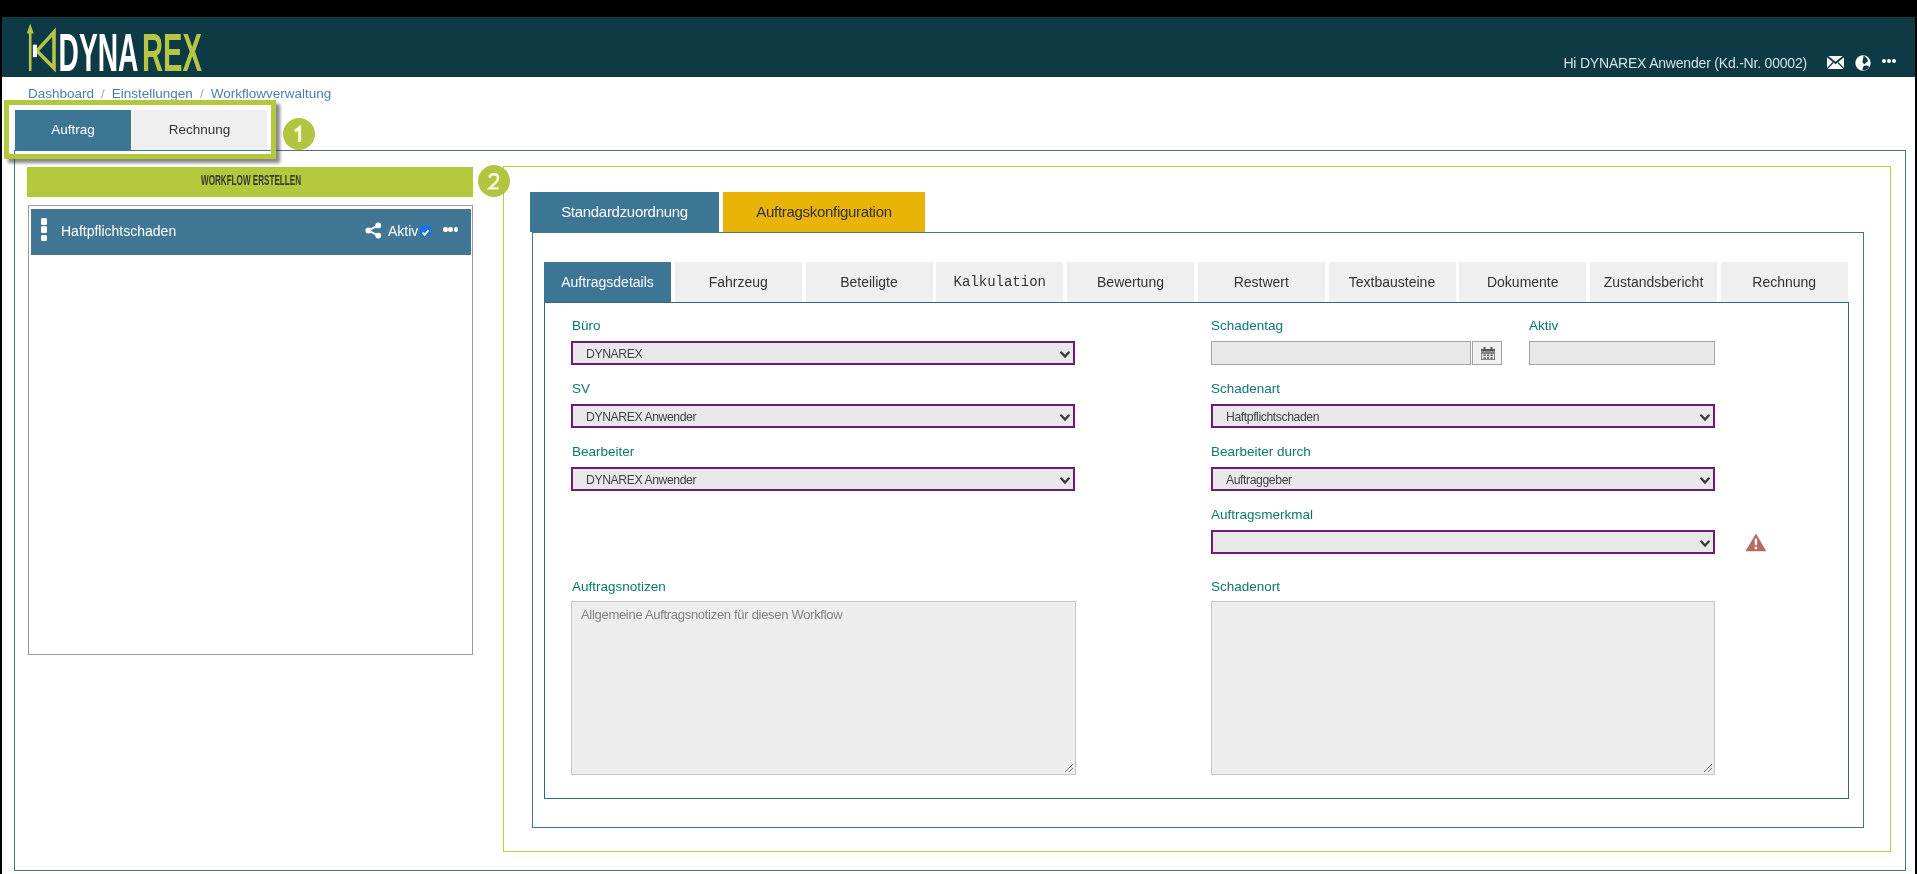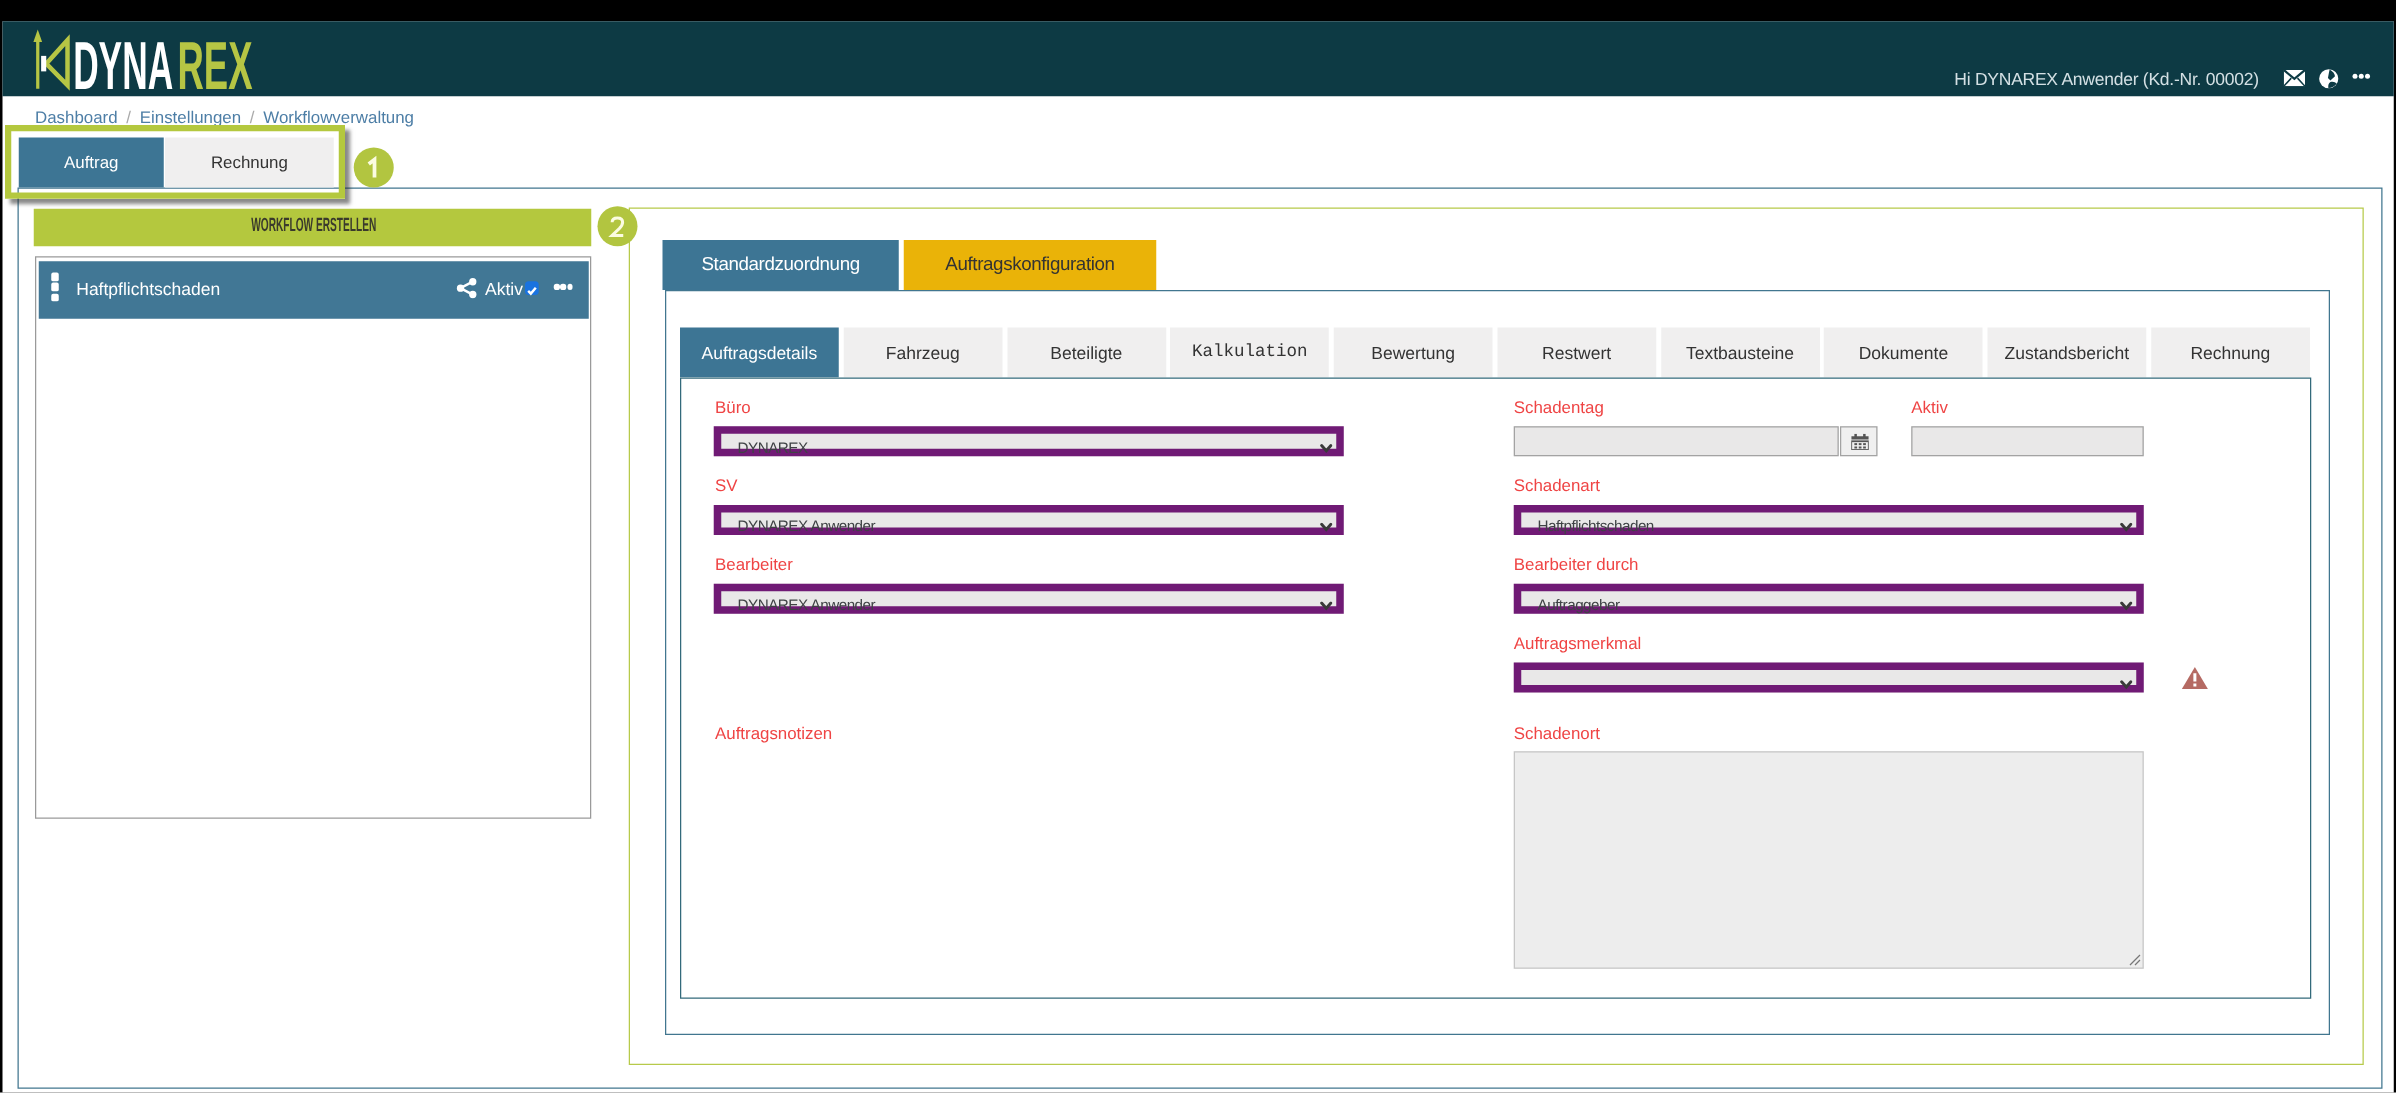--- a/index.html
+++ b/index.html
@@ -36,22 +36,22 @@
   .tab2 { position:absolute; top:175px; height:40px; font-size:15px; letter-spacing:-0.3px; text-align:center; line-height:40px; }
   .panel { position:absolute; left:530px; top:215px; width:1332px; height:596px; border:1px solid #41768f; background:#fff; }
 
   
   .tab3 { position:absolute; top:245px; height:40px; width:127px; font-size:14px; text-align:center; line-height:40px; }
   .tab3.on { background:#3d7594; color:#fff; }
   .tab3.off { background:#f0efef; color:#333; }
   .fbox { position:absolute; left:542px; top:285px; width:1305px; height:497px; border:1px solid #336a7b; background:#fff; }
 
   
-  .lbl { position:absolute; font-size:13.5px; color:#ef4444; }
-  .sel { position:absolute; height:24px; background:#e9e8e8; border:6px solid #701a75; font-size:12.2px; letter-spacing:-0.4px; color:#3f4245; line-height:22px; padding-left:13px; }
+  .lbl { position:absolute; font-size:13.5px; color:#0f766e; }
+  .sel { position:absolute; height:24px; background:#e9e8e8; border:2px solid #701a75; font-size:12.2px; letter-spacing:-0.4px; color:#3f4245; line-height:22px; padding-left:13px; }
   .chev { position:absolute; right:3.5px; top:8px; }
   .inp { position:absolute; height:24px; background:#e9e8e8; border:1px solid #a3a3a3; }
   .rd { width:4.6px; height:4.6px; border-radius:50%; background:#fff; display:block; }
   .hd { width:4.3px; height:4.3px; border-radius:50%; background:#fff; display:block; }
   .ta { position:absolute; height:174px; background:#ededed; border:1px solid #c6c6c6; font-size:13px; letter-spacing:-0.3px; color:#828282; padding:5px 9px; }
 </style>
 </head>
 <body>
 <div class="page">
 
@@ -203,19 +203,24 @@
         <path d="M1.3 1.4 L5 5.6 L8.7 1.4" stroke="#3a3a3a" stroke-width="2.3" fill="none" stroke-linecap="round"></path>
       </svg>
     </div>
   <svg class="abs" style="left:1742.8px; top:516px;" width="22" height="19" viewBox="0 0 22 19">
     <path d="M10.9 0.5 L21.3 18.2 L0.5 18.2 Z" fill="#b56a63"></path>
     <rect x="9.7" y="5.6" width="2.4" height="6.6" fill="#fff"></rect>
     <rect x="9.7" y="13.8" width="2.4" height="2.4" fill="#fff"></rect>
   </svg>
 
   <div class="lbl" style="left:570px; top:562px;">Auftragsnotizen</div>
+  <div class="ta" style="left:569px; top:584px; width:505px;">Allgemeine Auftragsnotizen für diesen Workflow
+    <svg style="position:absolute; right:1px; bottom:1px;" width="10" height="10" viewBox="0 0 10 10">
+        <path d="M9 1 L1 9 M9 5 L5 9" stroke="#777" stroke-width="1"></path>
+      </svg>
+  </div>
   <div class="lbl" style="left:1209px; top:562px;">Schadenort</div>
   <div class="ta" style="left:1209px; top:584px; width:504px;">
     <svg style="position:absolute; right:1px; bottom:1px;" width="10" height="10" viewBox="0 0 10 10">
         <path d="M9 1 L1 9 M9 5 L5 9" stroke="#777" stroke-width="1"></path>
       </svg>
   </div>
 </div>
 
 </body></html>

